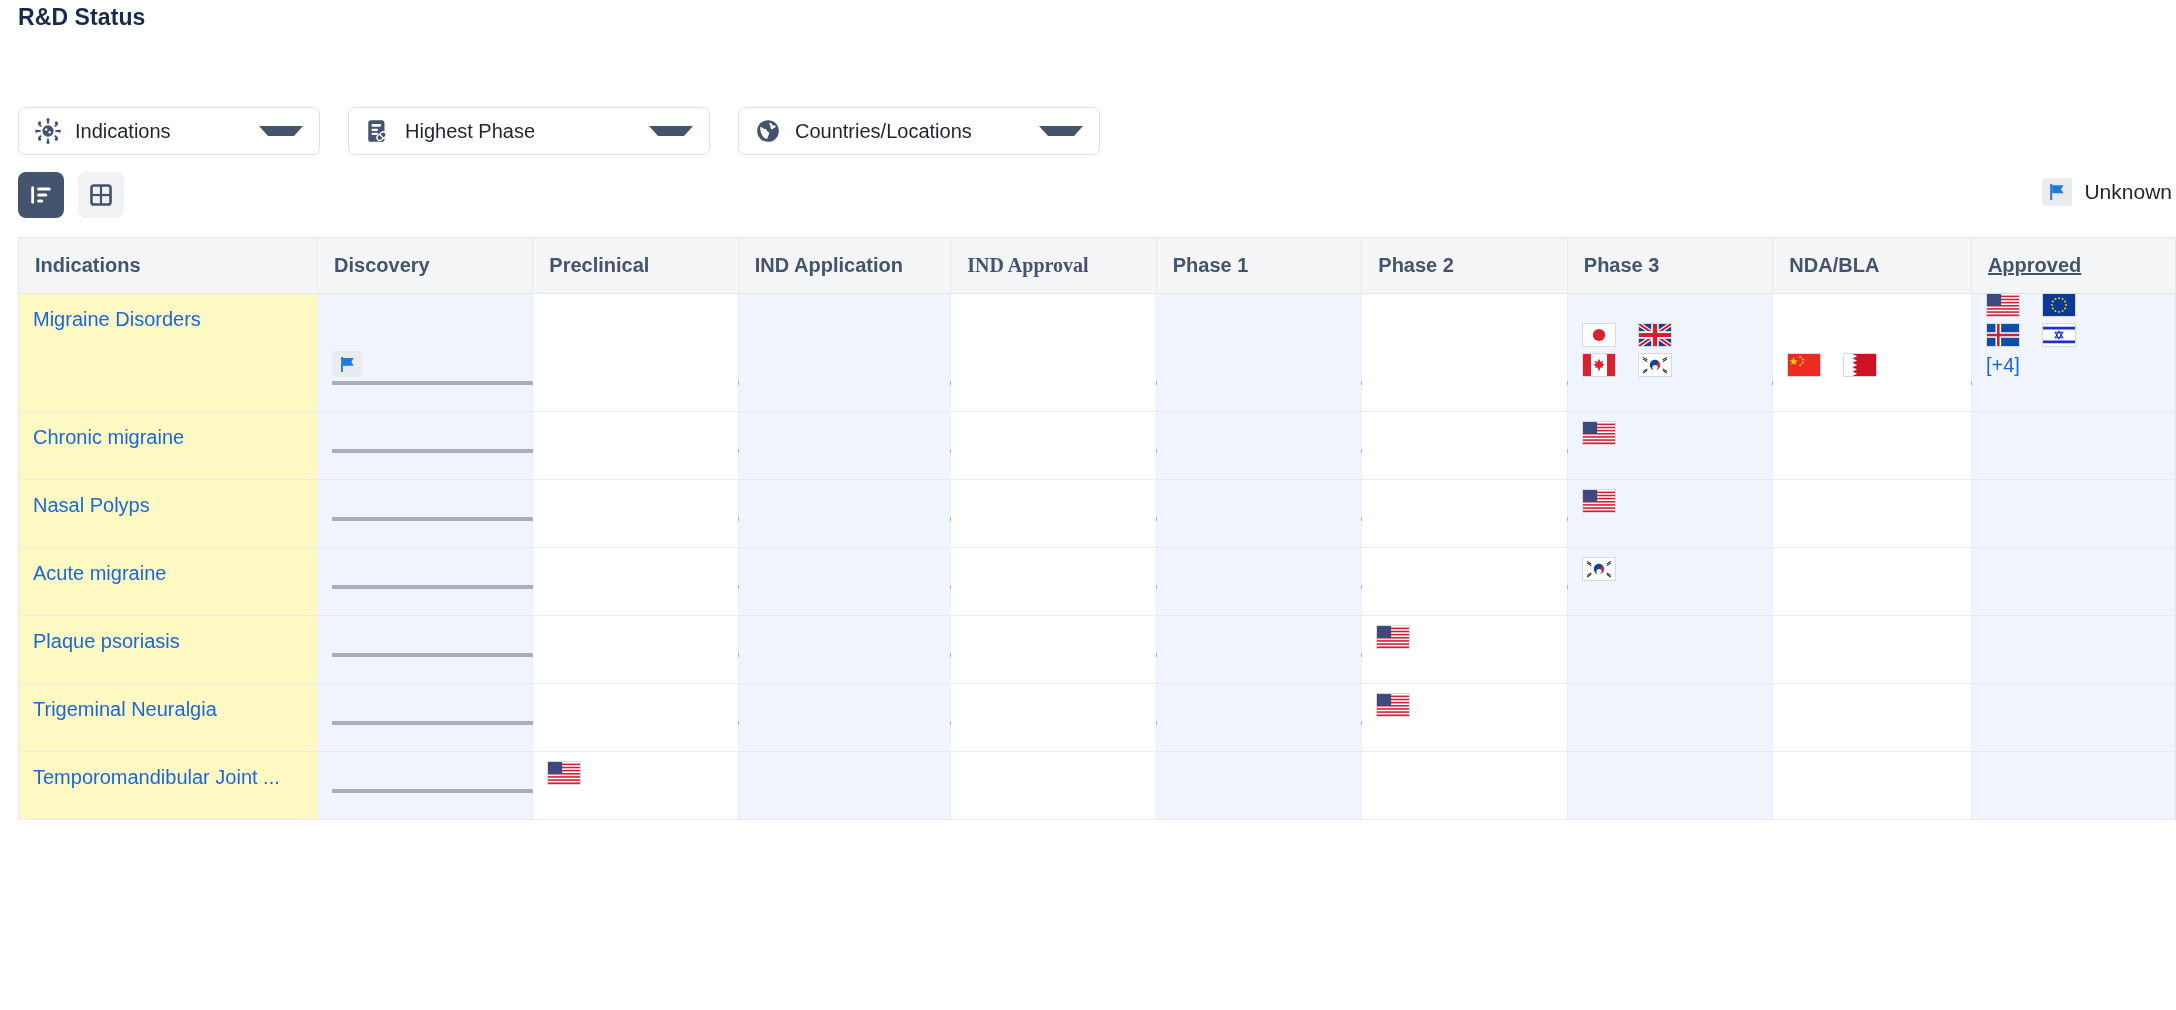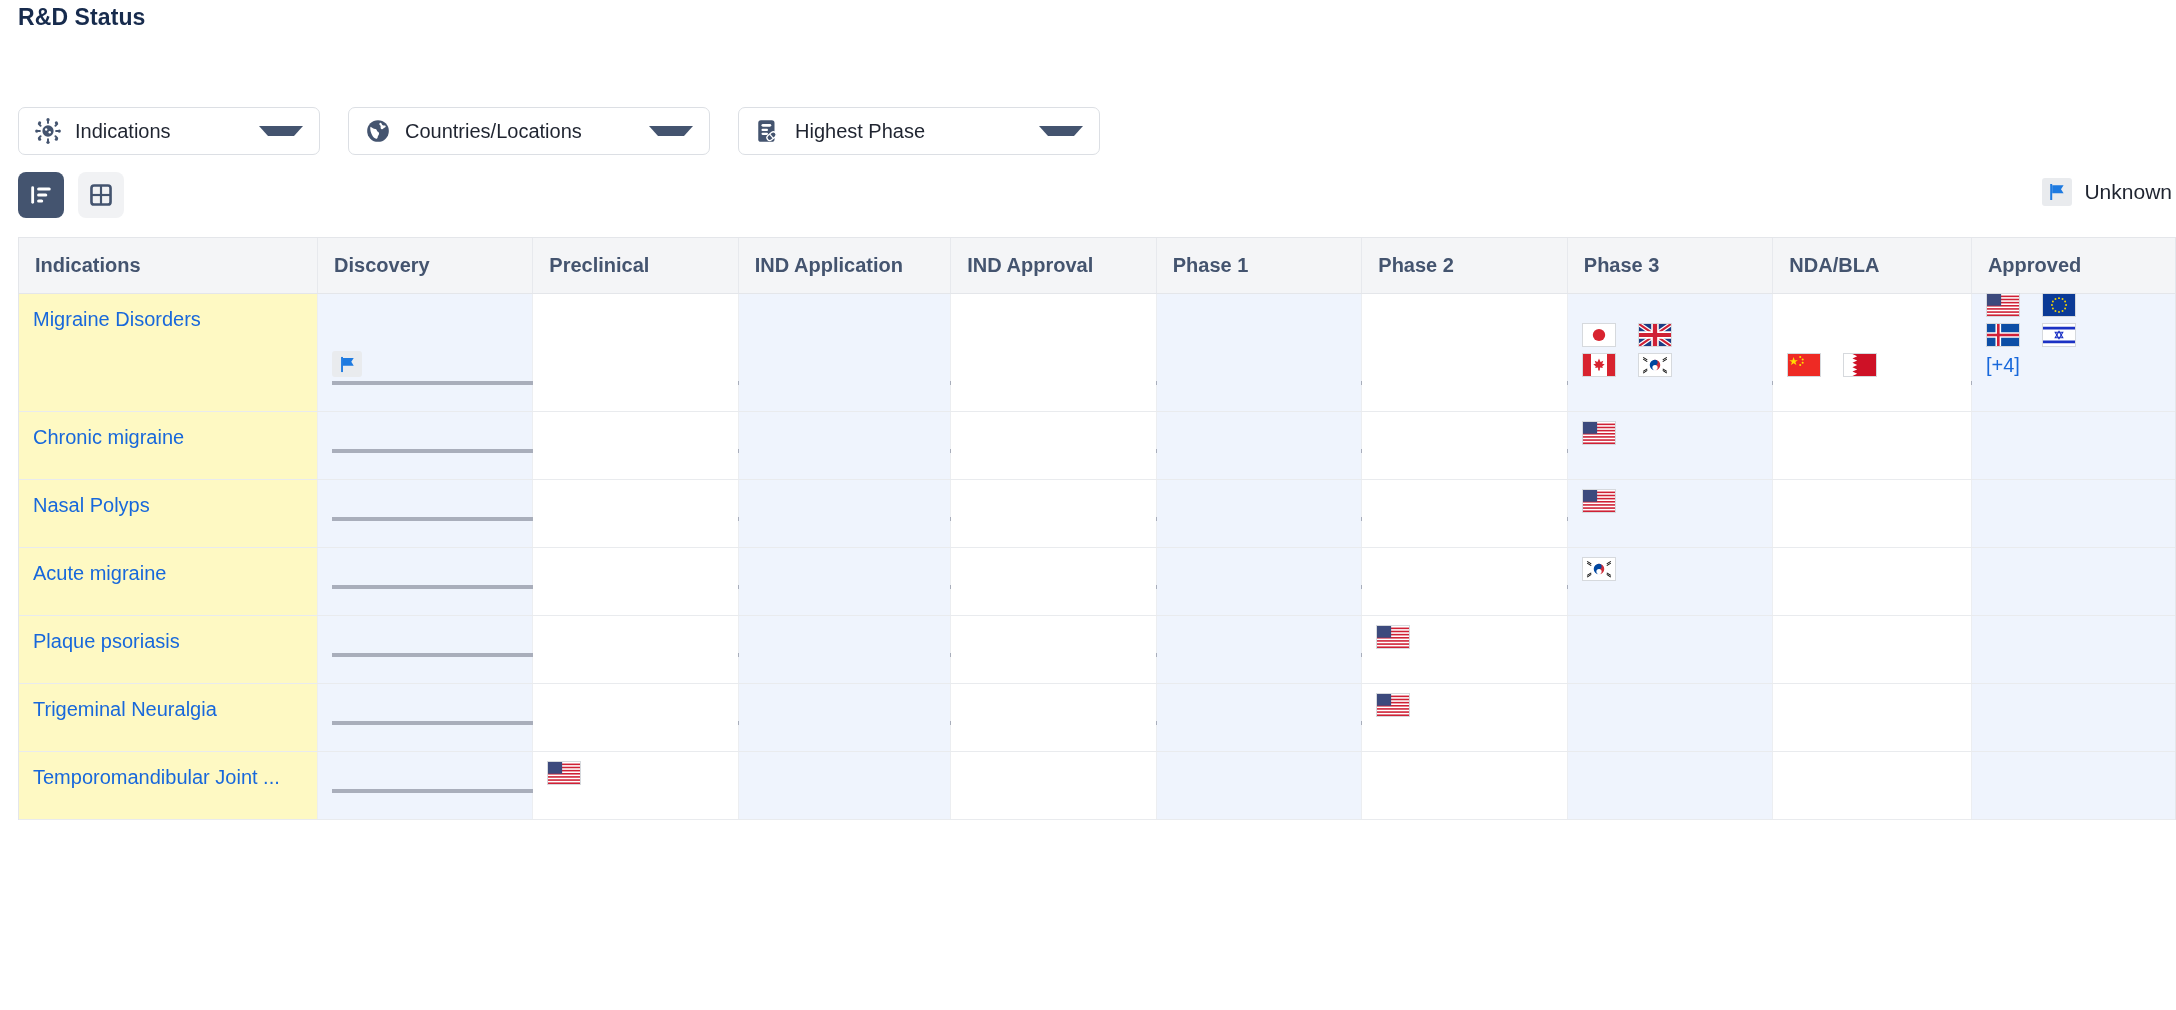--- a/index.html
+++ b/index.html
@@ -89,21 +89,21 @@
     background: #f4f5f7;
     color: #44546f;
     font-size: 20px;
     font-weight: bold;
     text-align: left;
     padding: 16px 0 16px 16px;
     border-right: 1px solid #e7e9ed;
     border-bottom: 1px solid #e4e6ea;
     white-space: nowrap;
   }
-  table.grid thead th:last-child { border-right: none; }
+  table.grid thead th:last-child { border-right: none; text-decoration: underline; }
 
   table.grid td {
     vertical-align: top;
     border-right: 1px solid #eceef1;
     border-bottom: 1px solid #e9ebee;
     padding: 0;
     position: relative;
   }
   table.grid td:last-child { border-right: none; }
 
@@ -191,42 +191,42 @@
           <circle cx="4.3" cy="4.3" r="1.4"></circle>
             <circle cx="19.7" cy="19.7" r="1.4"></circle>
           <circle cx="4.3" cy="19.7" r="1.4"></circle>
             <circle cx="19.7" cy="4.3" r="1.4"></circle>
         </g>
       </svg>
       <span class="flabel">Indications</span>
       <span class="caret"></span>
     </div>
 
-    <div class="filter-btn" id="f-countries">
-      <svg class="fi" viewBox="0 0 24 24">
-        <circle cx="12" cy="12" r="10" fill="#44546f"></circle>
-        <path d="M5 8c2 .6 3 2.4 4.6 2.2 1.6-.2 1 2.2 2.4 2.6 1.4.4 1.2 2.6.3 3.4-.9.8-.2 2.4-1.4 2.9-1.6.6-3.6-1.4-4.4-3.3C5.6 13.8 4.4 10.4 5 8z" fill="#fff"></path>
-        <path d="M14.4 4.4c1.2.2 1 1.9 2 2.3 1 .4 2.3-.3 2.7.9.4 1.2-1.6 1.3-2.2 2.2-.6.9-2.1.6-2.4-.4-.3-1 .4-2-.6-2.6-1-.6-.7-2.6.5-2.4z" fill="#fff"></path>
-      </svg>
-      <span class="flabel">Countries/Locations</span>
-      <span class="caret"></span>
-    </div>
-
     <div class="filter-btn" id="f-phase">
       <svg class="fi" viewBox="0 0 24 24">
         <rect x="3" y="2" width="15" height="20" rx="2.5" fill="#44546f"></rect>
         <rect x="6" y="5.5" width="9" height="2.6" rx="1.3" fill="#fff"></rect>
         <rect x="6" y="10" width="6" height="2" rx="1" fill="#fff"></rect>
         <rect x="6" y="13.6" width="6" height="2" rx="1" fill="#fff"></rect>
         <g transform="rotate(-40 15 17)">
           <rect x="10.6" y="14.4" width="9.4" height="5.2" rx="2.6" fill="#44546f" stroke="#fff" stroke-width="1.2"></rect>
           <path d="M15.3 14.4v5.2" stroke="#fff" stroke-width="1.2"></path>
         </g>
       </svg>
       <span class="flabel">Highest Phase</span>
+      <span class="caret"></span>
+    </div>
+
+    <div class="filter-btn" id="f-countries">
+      <svg class="fi" viewBox="0 0 24 24">
+        <circle cx="12" cy="12" r="10" fill="#44546f"></circle>
+        <path d="M5 8c2 .6 3 2.4 4.6 2.2 1.6-.2 1 2.2 2.4 2.6 1.4.4 1.2 2.6.3 3.4-.9.8-.2 2.4-1.4 2.9-1.6.6-3.6-1.4-4.4-3.3C5.6 13.8 4.4 10.4 5 8z" fill="#fff"></path>
+        <path d="M14.4 4.4c1.2.2 1 1.9 2 2.3 1 .4 2.3-.3 2.7.9.4 1.2-1.6 1.3-2.2 2.2-.6.9-2.1.6-2.4-.4-.3-1 .4-2-.6-2.6-1-.6-.7-2.6.5-2.4z" fill="#fff"></path>
+      </svg>
+      <span class="flabel">Countries/Locations</span>
       <span class="caret"></span>
     </div>
   </div>
 
   <div class="viewbar">
     <div class="vbtn active">
       <svg width="26" height="26" viewBox="0 0 24 24">
         <rect x="3" y="4" width="2.6" height="16" rx="1.3" fill="#fff"></rect>
         <rect x="8.4" y="5" width="12.6" height="2.8" rx="1.4" fill="#fff"></rect>
         <rect x="8.4" y="10.6" width="9.4" height="2.8" rx="1.4" fill="#fff"></rect>
@@ -253,21 +253,21 @@
   </div>
 
   <div class="tablewrap">
     <table class="grid">
       <thead>
         <tr id="thead-row">
             <th style="width: 298.565px;">Indications</th>
             <th style="width: 215.245px;">Discovery</th>
             <th style="width: 205.524px;">Preclinical</th>
             <th style="width: 212.467px;">IND Application</th>
-            <th style="width: 205.524px;">IND Approval</th>
+            <th style="width: 205.524px; font-family: Liberation Serif, serif;">IND Approval</th>
             <th style="width: 205.524px;">Phase 1</th>
             <th style="width: 205.524px;">Phase 2</th>
             <th style="width: 205.524px;">Phase 3</th>
             <th style="width: 198.58px;">NDA/BLA</th>
             <th style="width: 205.524px;">Approved</th>
           </tr>
       </thead>
       <tbody id="tbody">
           <tr style="height: 118px;">
             <td class="ind-cell" style="width: 298.565px;"><span class="ind-link">Migraine Disorders</span></td>

